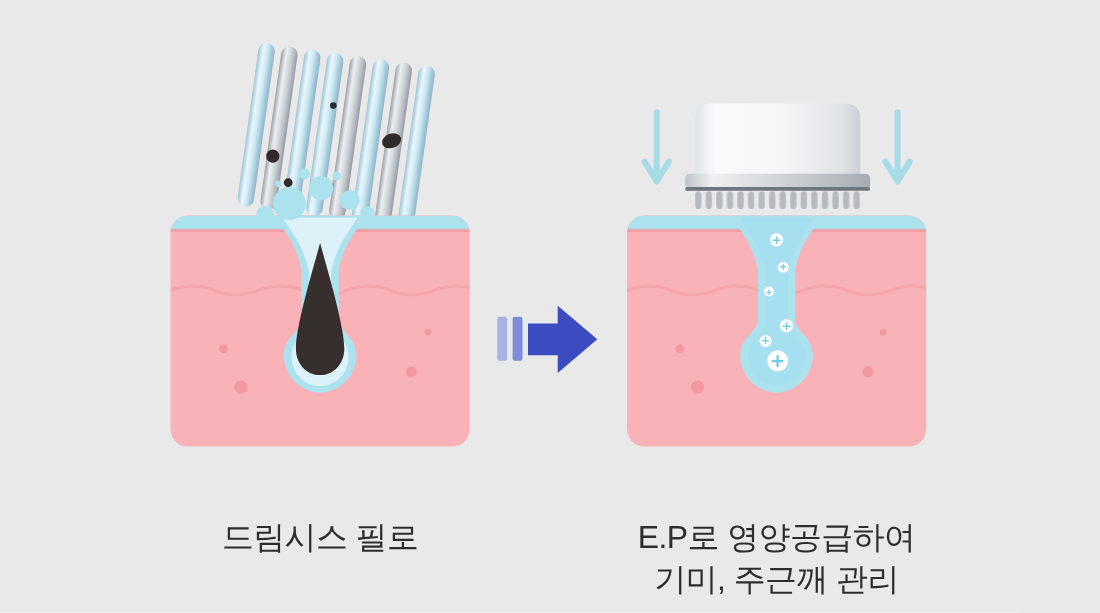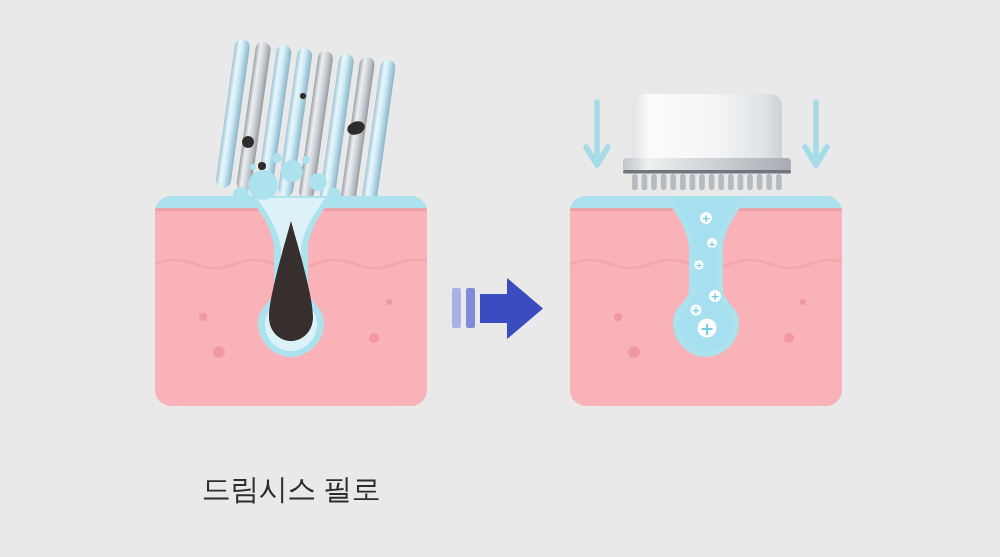--- a/index.html
+++ b/index.html
@@ -176,14 +176,18 @@
       <circle class="f-white" cx="696" cy="310" r="5.5"></circle>
       <text class="plus-text" x="696" y="310.5" font-size="10" text-anchor="middle" dominant-baseline="central">+</text>
       <circle class="f-white" cx="707" cy="328" r="9.5"></circle>
       <text class="plus-text" x="707" y="328.5" font-size="17" text-anchor="middle" dominant-baseline="central">+</text>
     </g>
   </svg>
 
   <div class="caption caption-left">
     <div>드림시스 필로</div>
   </div>
+  <div class="caption caption-right">
+    <div>E.P로 영양공급하여</div>
+    <div>기미, 주근깨 관리</div>
+  </div>
 
 </div>
 
 </body></html>

